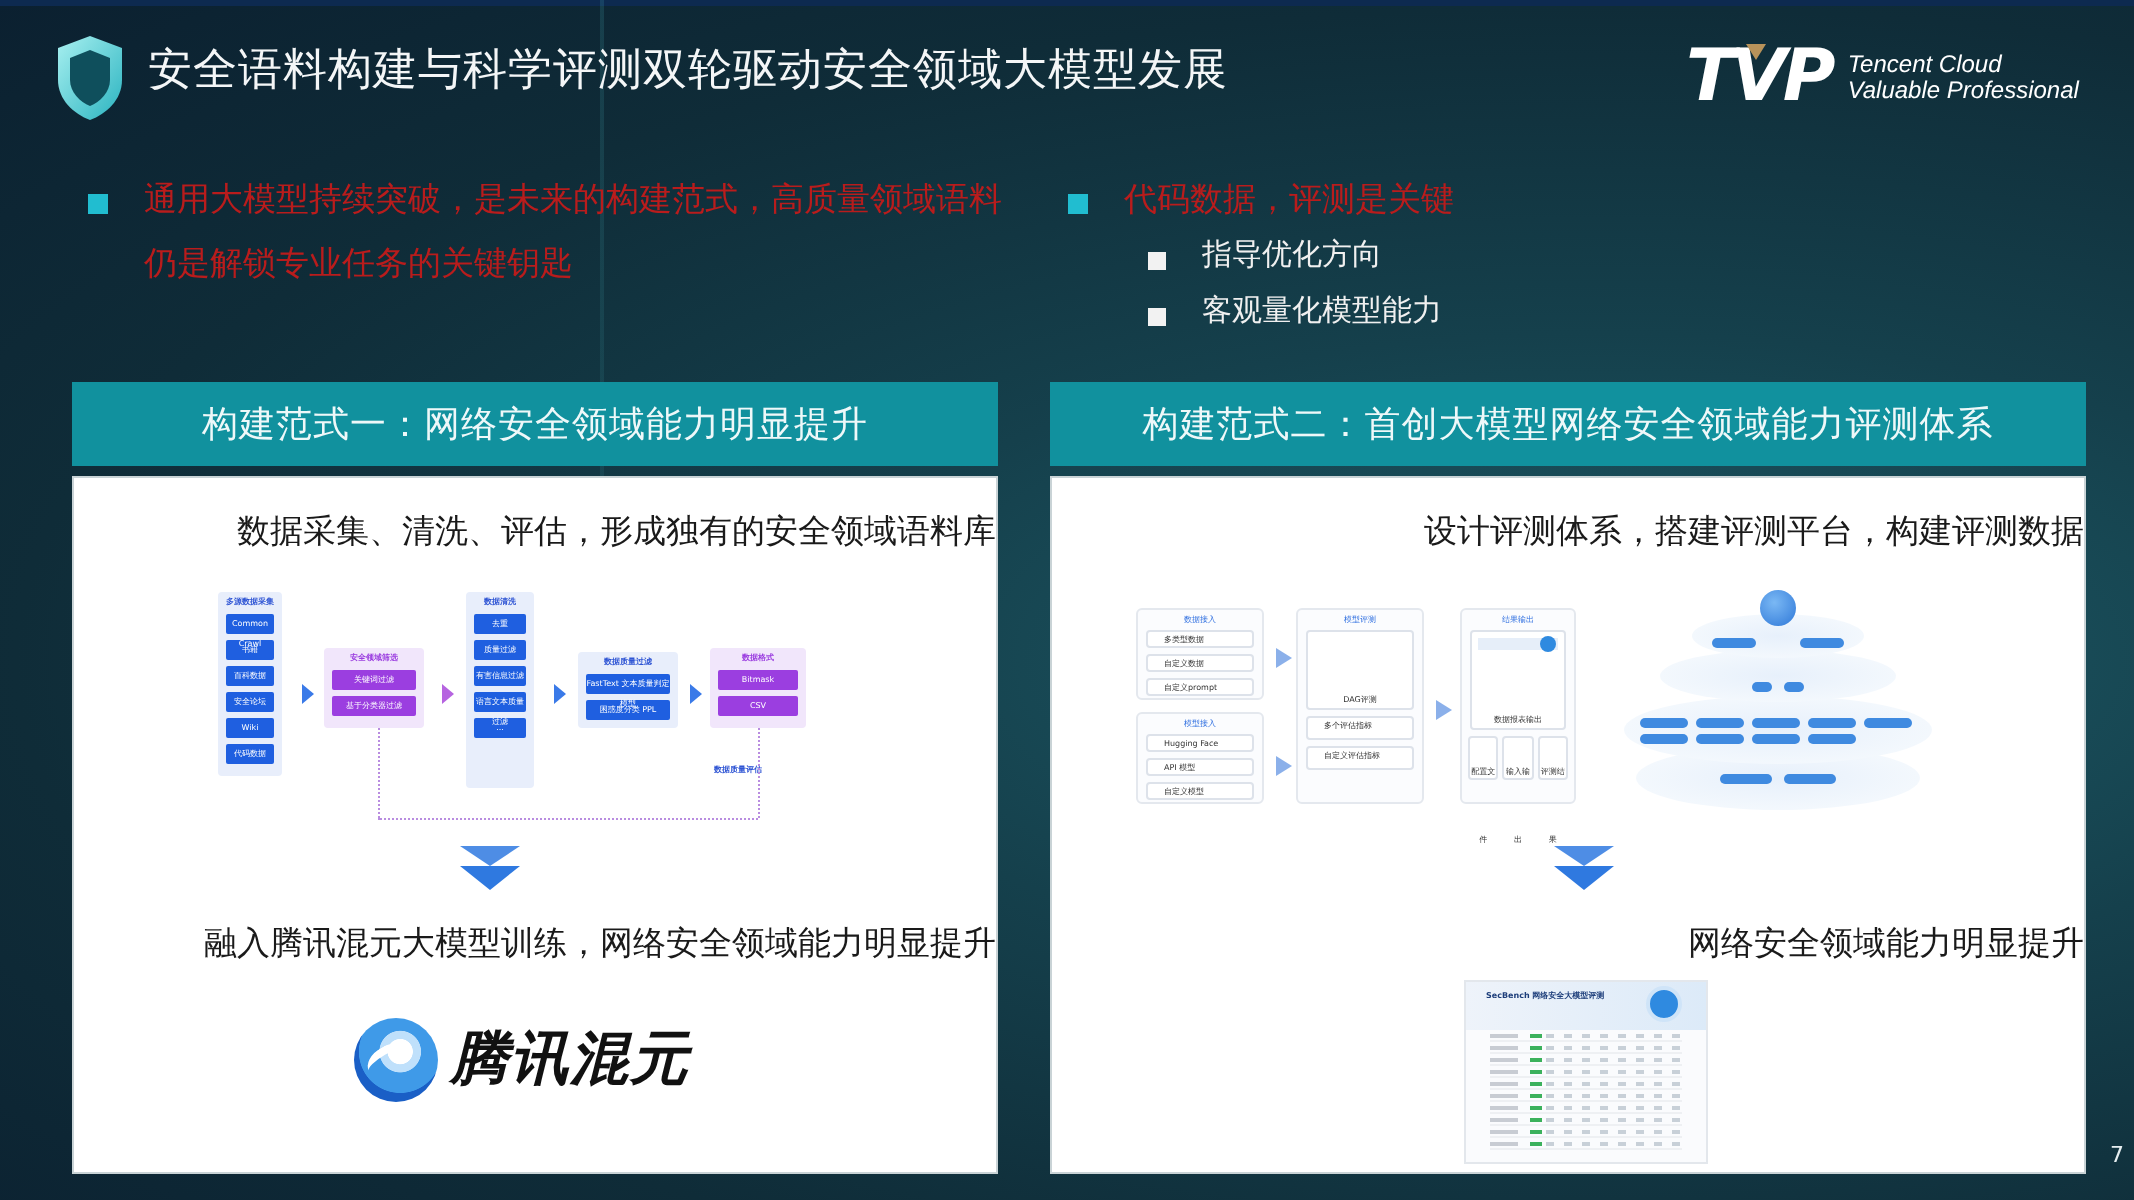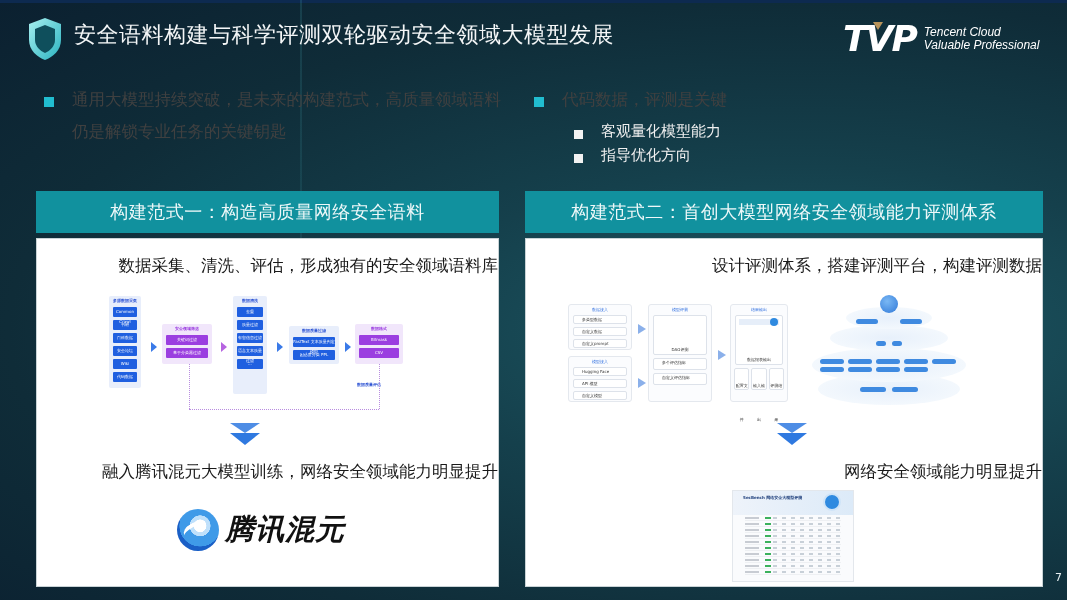--- a/index.html
+++ b/index.html
@@ -24,21 +24,21 @@
   }
   .logo { position: absolute; left: 843px; top: 18px; display: flex; align-items: center; }
   .logo .mark { font-family: "DejaVu Sans", sans-serif; font-weight: bold; font-style: italic; font-size: 36px; color: #fff; letter-spacing: -2px; position: relative; }
   .logo .mark .tri { position:absolute; left: 30px; top: 4px; width:0; height:0; border-left:5px solid transparent; border-right:5px solid transparent; border-top:8px solid #b8935a; }
   .logo .txt { margin-left: 8px; font-style: italic; font-size: 12px; line-height: 13px; color: #fff; font-family: "Liberation Sans", sans-serif; }
 
   .bullets-left { position: absolute; left: 44px; top: 91px; width: 460px; }
   .b1 { display: flex; }
   .sq { width: 10px; height: 10px; background: #21bdd0; margin-top: 6px; margin-right: 18px; flex: none; }
   .sq.white { background: #f2f2f2; width: 9px; height: 9px; }
-  .b1 .t { color: #404040; font-size: 16.5px; line-height: 32px; margin-top: -7px; }
+  .b1 .t { color: #b91c1c; font-size: 16.5px; line-height: 32px; margin-top: -7px; }
   .bullets-right { position: absolute; left: 534px; top: 91px; width: 300px; }
   .sub { display: flex; margin-left: 40px; margin-top: 2px; }
   .sub .t { color: #f0f0f0; font-size: 15px; line-height: 26px; margin-top: -6px; }
 
   .panel { position: absolute; top: 191px; width: 463px; height: 396px; }
   .panel.left { left: 36px; }
   .panel.right { left: 525px; width: 518px; }
   .panel .hdr {
     height: 42px; background: #11919e; color: #eef8f9; font-size: 18px;
     display: flex; align-items: center; justify-content: center; letter-spacing: 0.5px;
@@ -129,32 +129,32 @@
     <span class="sq"></span>
     <span class="t">通用大模型持续突破，是未来的构建范式，高质量领域语料仍是解锁专业任务的关键钥匙</span>
   </div>
 </div>
 
 <div class="bullets-right">
   <div class="b1">
     <span class="sq"></span>
     <span class="t">代码数据，评测是关键</span>
   </div>
+  <div class="sub" style="margin-top:4px">
+    <span class="sq white"></span>
+    <span class="t">指导优化方向</span>
+  </div>
   <div class="sub" style="margin-top:8px">
     <span class="sq white"></span>
     <span class="t">客观量化模型能力</span>
   </div>
-  <div class="sub" style="margin-top:4px">
-    <span class="sq white"></span>
-    <span class="t">指导优化方向</span>
-  </div>
 </div>
 
 <div class="panel left">
-  <div class="hdr">构建范式一：构造高质量网络安全语料</div>
+  <div class="hdr">构建范式一：网络安全领域能力明显提升</div>
   <div class="body">
     <div class="p-text" style="top:16px">数据采集、清洗、评估，形成独有的安全领域语料库</div>
 
     <div class="flow">
       <div class="fcol" style="left:0;top:0;width:32px;height:92px">
         <div class="cap">多源数据采集</div>
         <div class="fb blue">Common Crawl</div>
         <div class="fb blue">书籍</div>
         <div class="fb blue">百科数据</div>
         <div class="fb blue">安全论坛</div>

